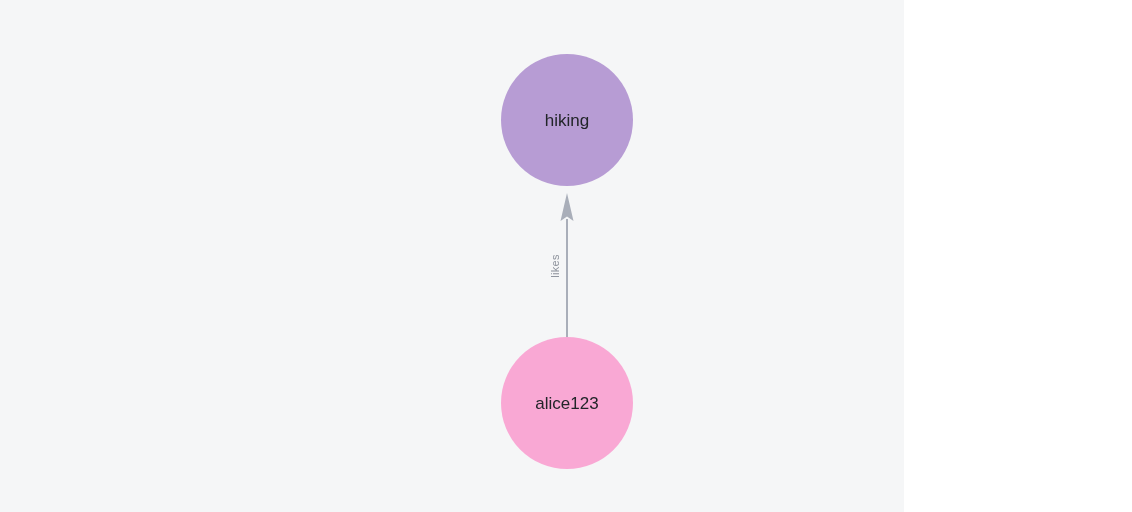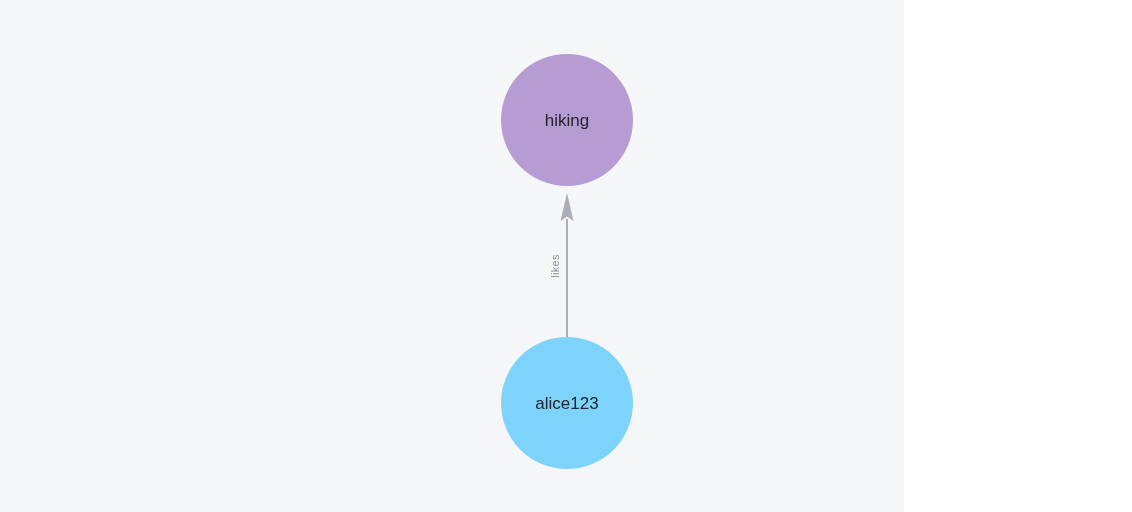--- a/index.html
+++ b/index.html
@@ -54,17 +54,17 @@
     <line x1="567" y1="338" x2="567" y2="219" stroke-width="2" stroke="#a9aeb9"></line>
     <polygon points="567,193 560.5,221 567,216.5 573.5,221" fill="#a9aeb9"></polygon>
   </svg>
 
   <div class="edge-label" style="color: rgb(141, 146, 156);">likes</div>
 
   <div class="node node-hiking" style="background: rgb(183, 156, 212);">
     <span class="node-label" style="color: rgb(34, 37, 41);">hiking</span>
   </div>
 
-  <div class="node node-alice" style="background: #7dd3fc;">
+  <div class="node node-alice" style="background: #f9a8d4;">
     <span class="node-label" style="color: rgb(34, 37, 41);">alice123</span>
   </div>
 
 </div>
 
 </body></html>

